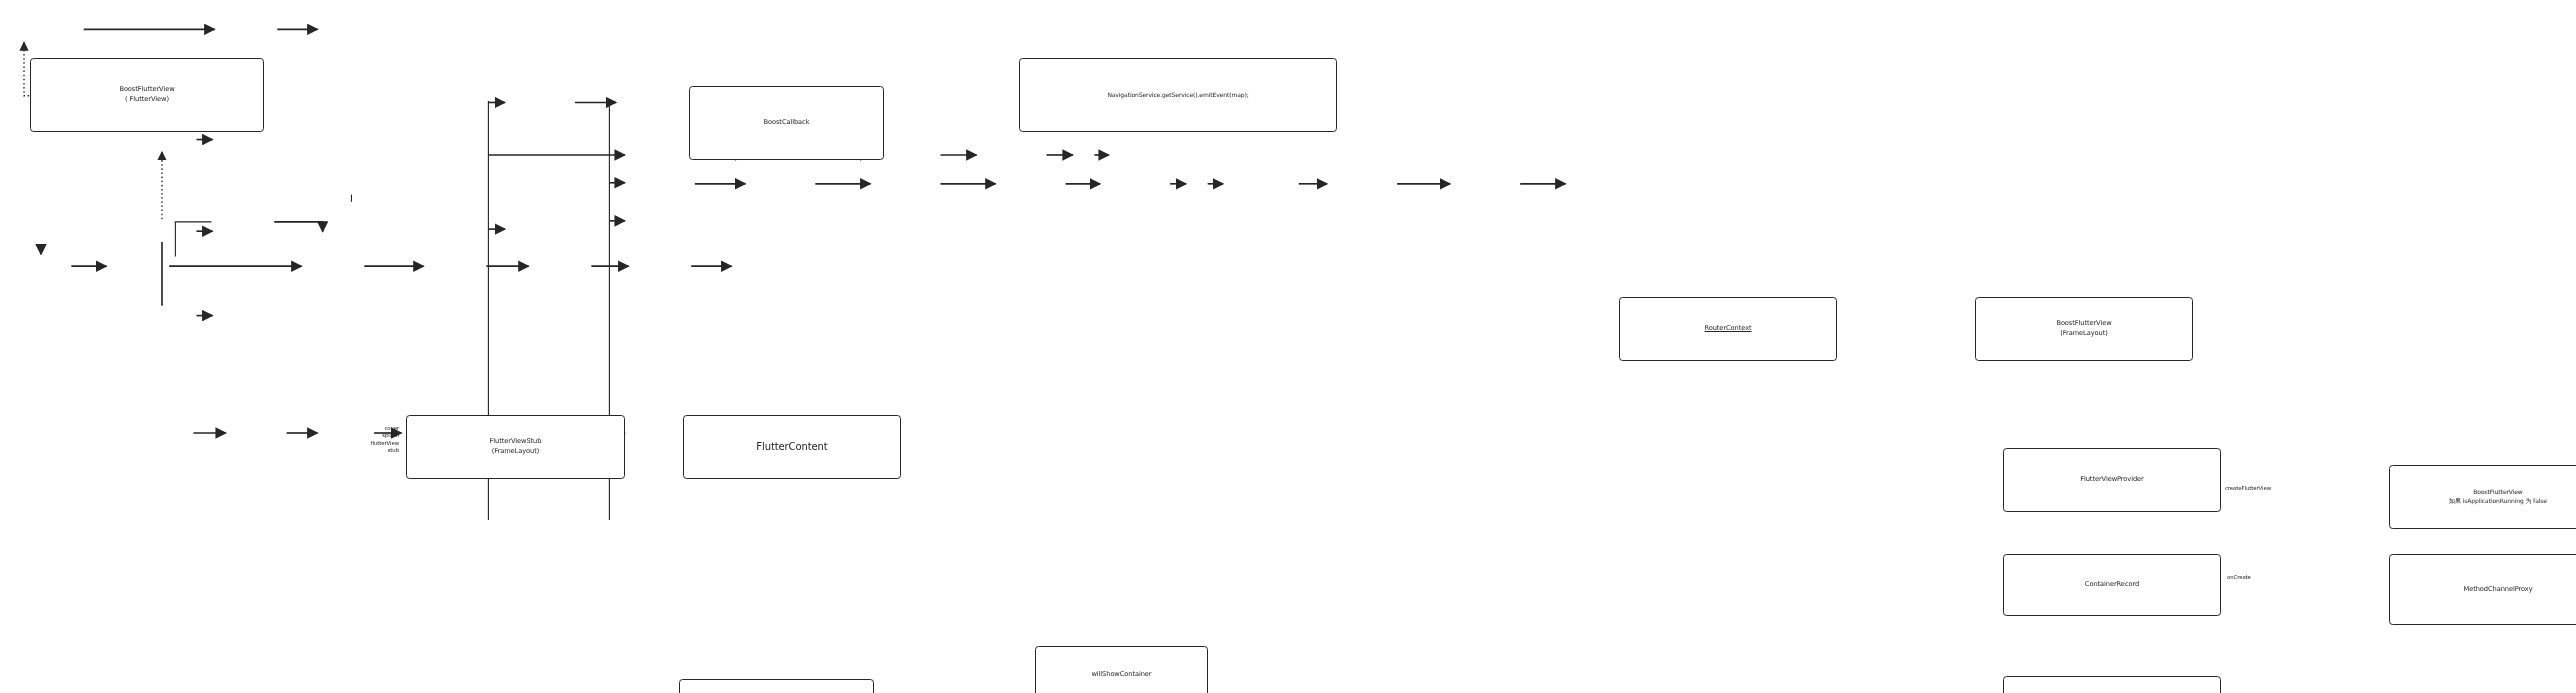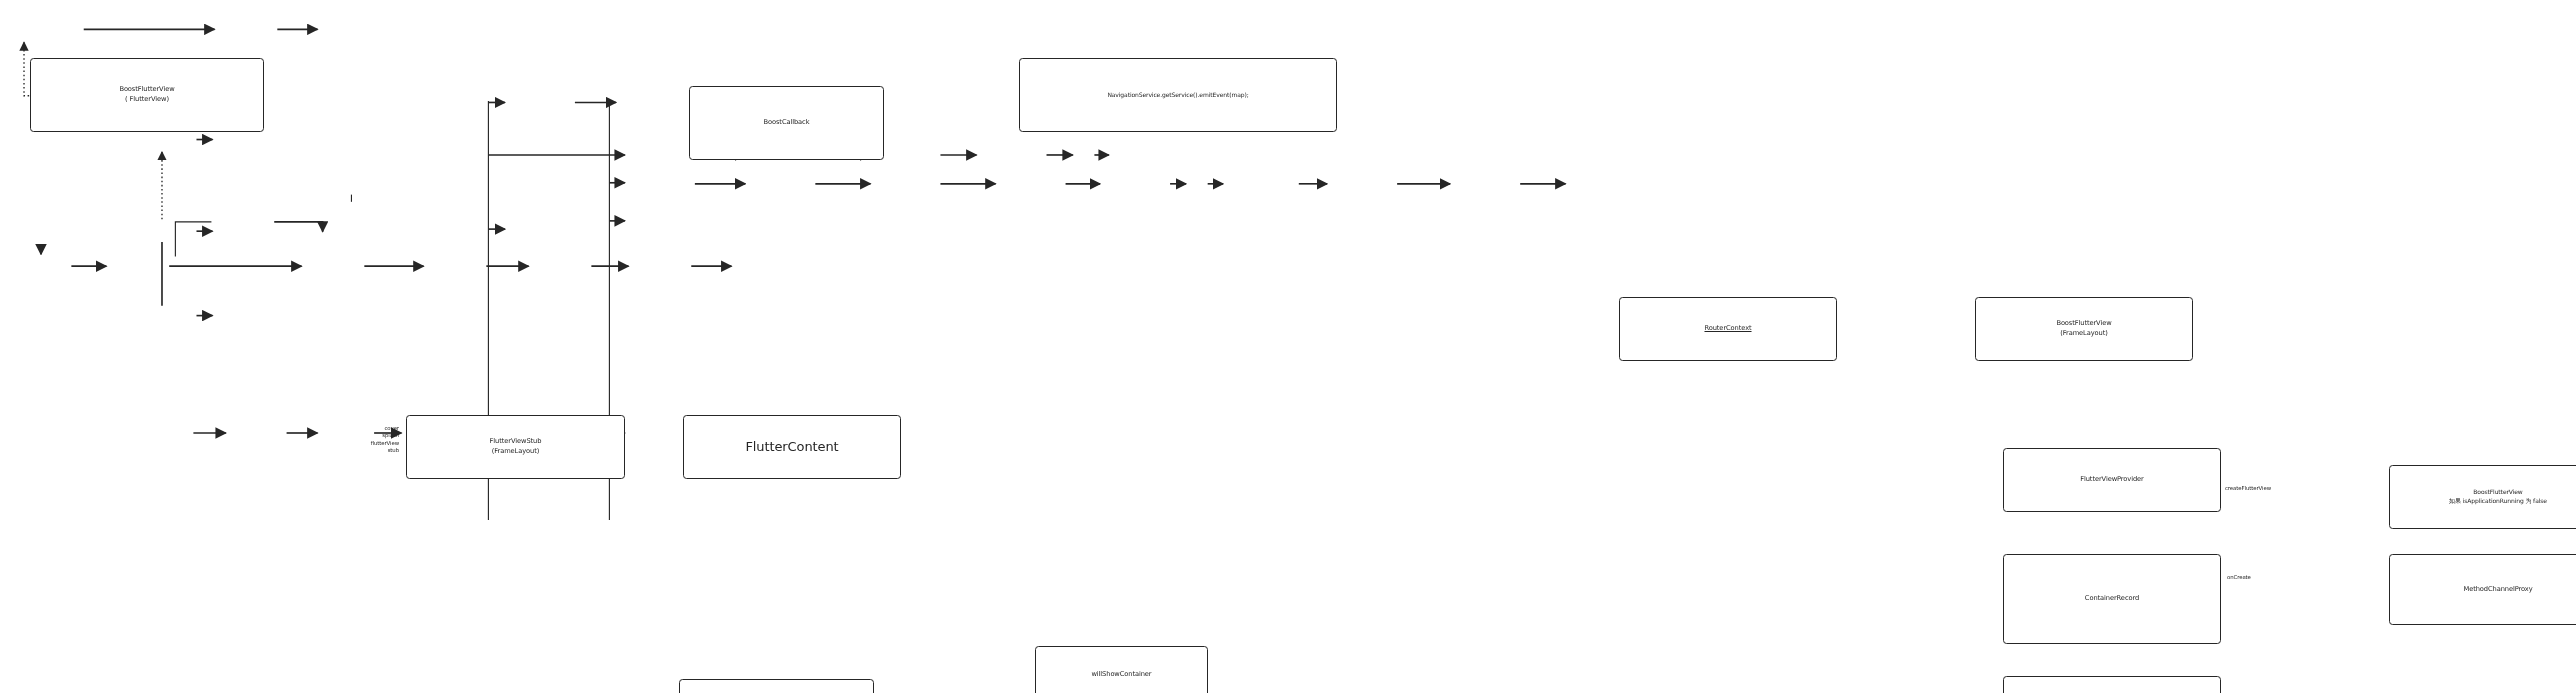--- a/index.html
+++ b/index.html
@@ -151,28 +151,28 @@
       <path d="M 680 392 L 680 378"></path>
     </g>
   </svg>
 
 <div class="node" style="left: 30px; top: 58px; width: 234px; height: 74px; font-size: 6.7px;">BoostFlutterView
 ( FlutterView)</div>
     <div class="node" style="left: 689px; top: 58px; width: 195px; height: 74px; font-size: 6.7px; margin-top: 28px;">BoostCallback</div>
     <div class="node" style="left: 1019px; top: 58px; width: 318px; height: 74px; font-size: 6px;">NavigationService.getService().emitEvent(map);</div>
     <div class="node" style="left: 406px; top: 415px; width: 219px; height: 64px; font-size: 6.7px;">FlutterViewStub
 (FrameLayout)</div>
-    <div class="node" style="left: 683px; top: 415px; width: 218px; height: 64px; font-size: 13px;">FlutterContent</div>
+    <div class="node" style="left: 683px; top: 415px; width: 218px; height: 64px; font-size: 10px;">FlutterContent</div>
     <div class="node" style="left: 1619px; top: 297px; width: 218px; height: 64px; font-size: 6.7px; text-decoration: underline;">RouterContext</div>
     <div class="node" style="left: 1975px; top: 297px; width: 218px; height: 64px; font-size: 6.7px;">BoostFlutterView
 (FrameLayout)</div>
     <div class="node" style="left: 2003px; top: 448px; width: 218px; height: 64px; font-size: 6.7px;">FlutterViewProvider</div>
     <div class="node" style="left: 2389px; top: 465px; width: 218px; height: 64px; font-size: 6px;">BoostFlutterView
 如果 isApplicationRunning 为 false</div>
-    <div class="node" style="left: 2003px; top: 554px; width: 218px; height: 90px; font-size: 6.7px;">ContainerRecord</div>
+    <div class="node" style="left: 2003px; top: 554px; width: 218px; height: 62px; font-size: 6.7px;">ContainerRecord</div>
     <div class="node" style="left: 2389px; top: 554px; width: 218px; height: 71px; font-size: 6.7px;">MethodChannelProxy</div>
     <div class="node" style="left: 2003px; top: 676px; width: 218px; height: 64px; font-size: 6.7px;">PageRegistrant</div>
     <div class="node" style="left: 679px; top: 679px; width: 195px; height: 64px; font-size: 6.7px;">NavigationService
 pageOnStart</div>
     <div class="node" style="left: 1035px; top: 646px; width: 173px; height: 58px; font-size: 6.7px;">willShowContainer</div>
     <div class="side-label" style="left: 284px; top: 425px; width: 115px;">cover
 splash
 flutterView
 stub</div>
     <div class="edge-label" style="left: 2226px; top: 574px;">onCreate</div>

